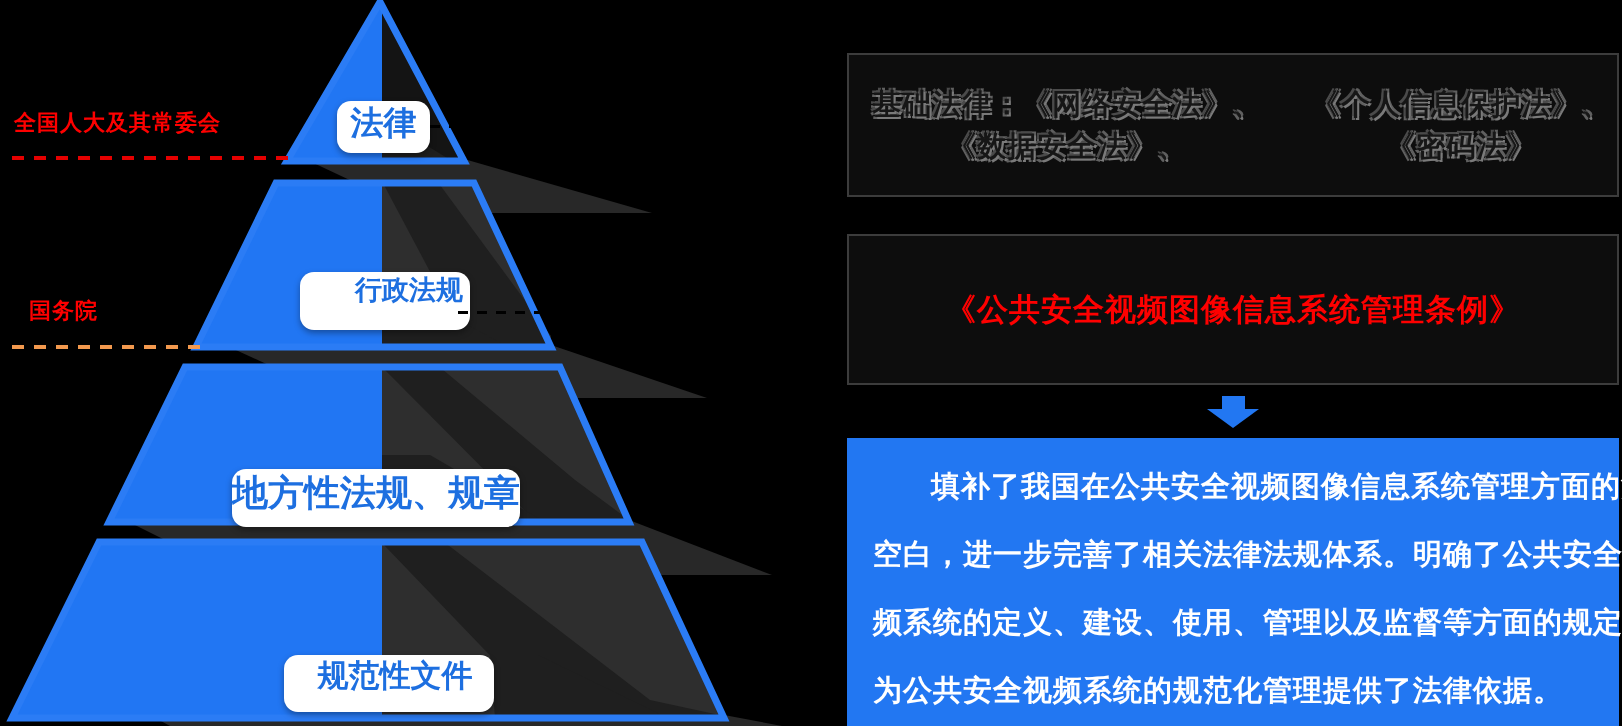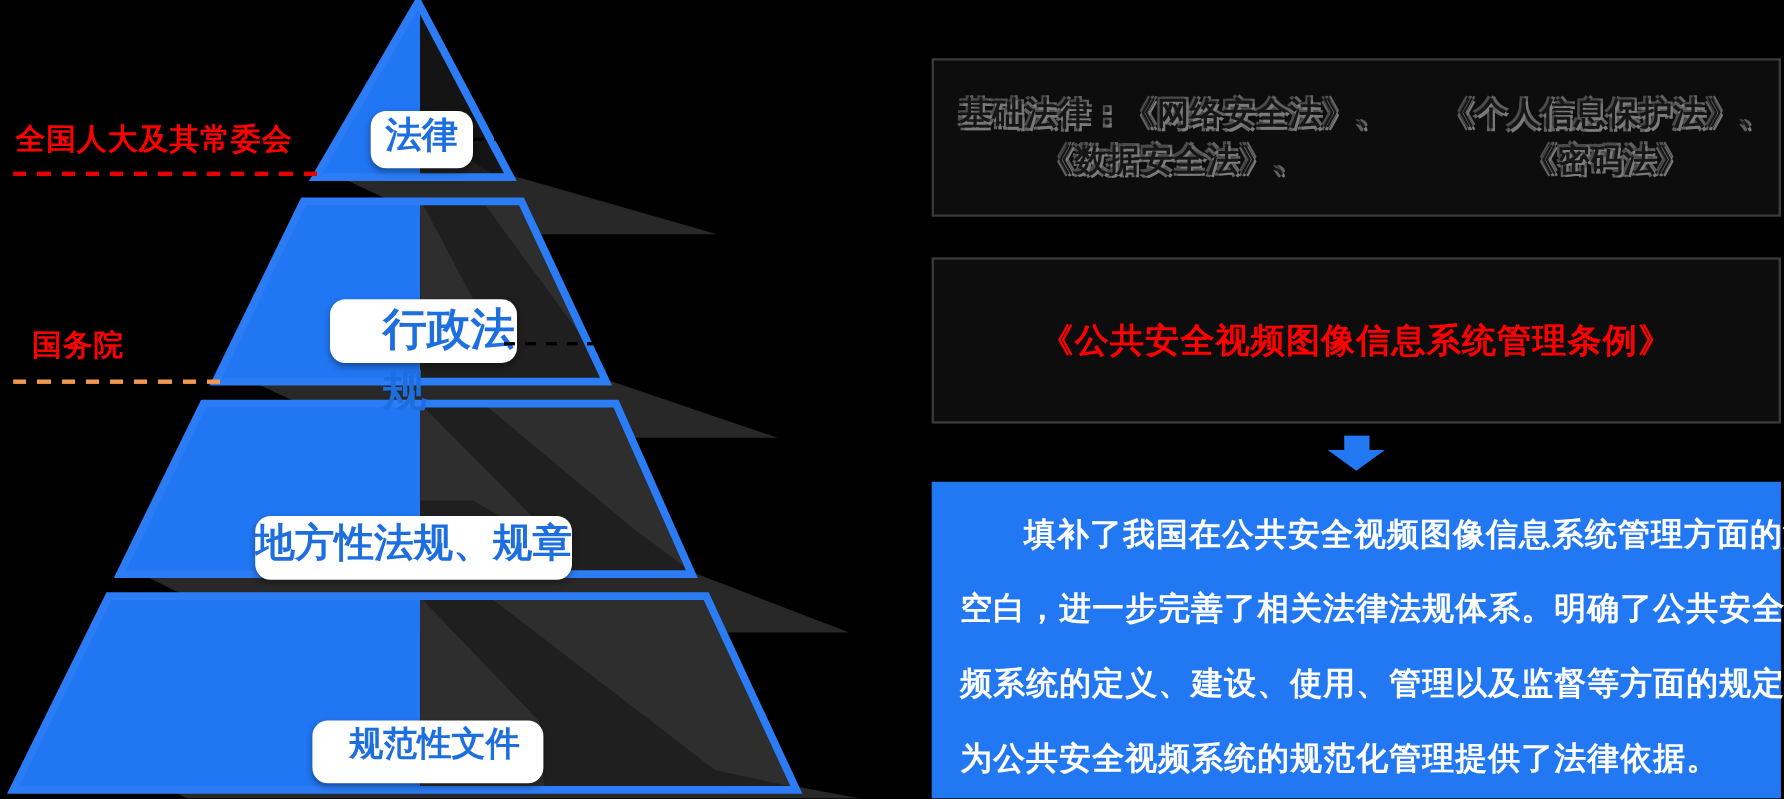--- a/index.html
+++ b/index.html
@@ -10,26 +10,26 @@
   .stage { position:absolute; left:0; top:0; width:1622px; height:726px; }
 
   
   .pyramid-svg { position:absolute; left:0; top:0; width:790px; height:726px; }
 
   .tier-label { position:absolute; background:#ffffff; border-radius:14px;
                 display:flex; align-items:flex-start; justify-content:center;
                 color:#1d6fe0; font-weight:bold; z-index:5;
                 box-shadow:0 3px 6px rgba(0,0,0,.35); }
   .tl-1 { left:337px; top:101px; width:93px;  height:52px; font-size:33px; }
-  .tl-2 { left:300px; top:272px; width:170px; height:58px; font-size:40px;padding-left:48px; }
+  .tl-2 { left:300px; top:272px; width:170px; height:58px; font-size:27px;padding-left:48px; }
   .tl-3 { left:232px; top:469px; width:288px; height:58px; font-size:36px; }
   .tl-4 { left:284px; top:655px; width:210px; height:57px; font-size:31px;padding-left:12px; }
 
   .authority { position:absolute; color:#fe0000; font-weight:bold;
-               font-size:27px; letter-spacing:1px; z-index:4; white-space:nowrap; }
+               font-size:22px; letter-spacing:1px; z-index:4; white-space:nowrap; }
   .auth-1 { left:14px; top:108px; }
   .auth-2 { left:29px; top:296px; }
 
   .dash-line { position:absolute; height:4px; z-index:4; }
   .dash-red    { left:12px; top:156px; width:282px;
                  background:repeating-linear-gradient(90deg,#e60000 0 12px,transparent 12px 22px); }
   .dash-orange { left:12px; top:345px; width:190px;
                  background:repeating-linear-gradient(90deg,#f2994e 0 12px,transparent 12px 22px); }
   .dash-black  { height:3px; z-index:6;
                  background:repeating-linear-gradient(90deg,#000 0 10px,transparent 10px 19px); }

